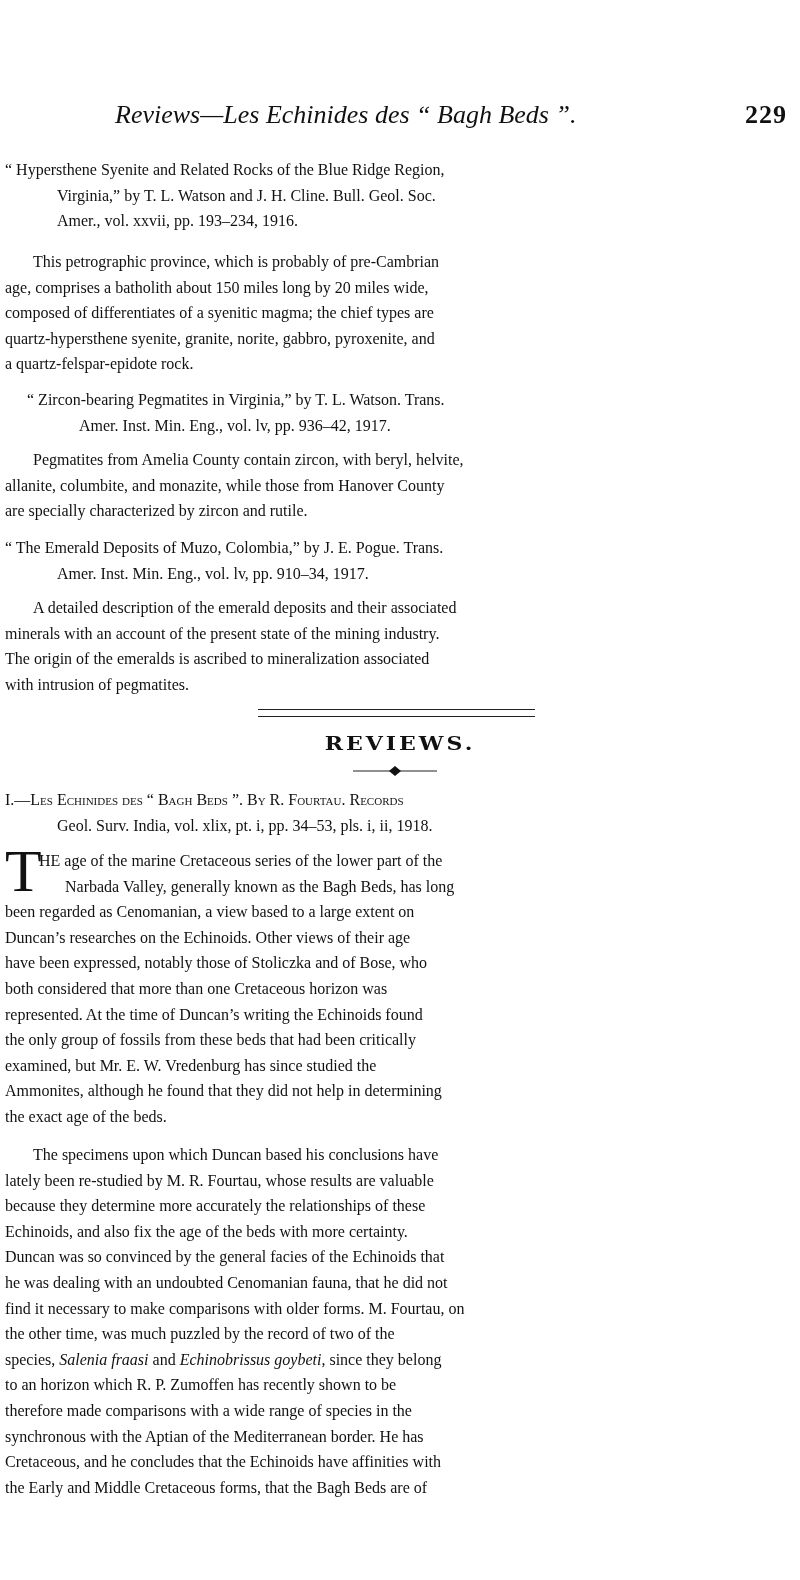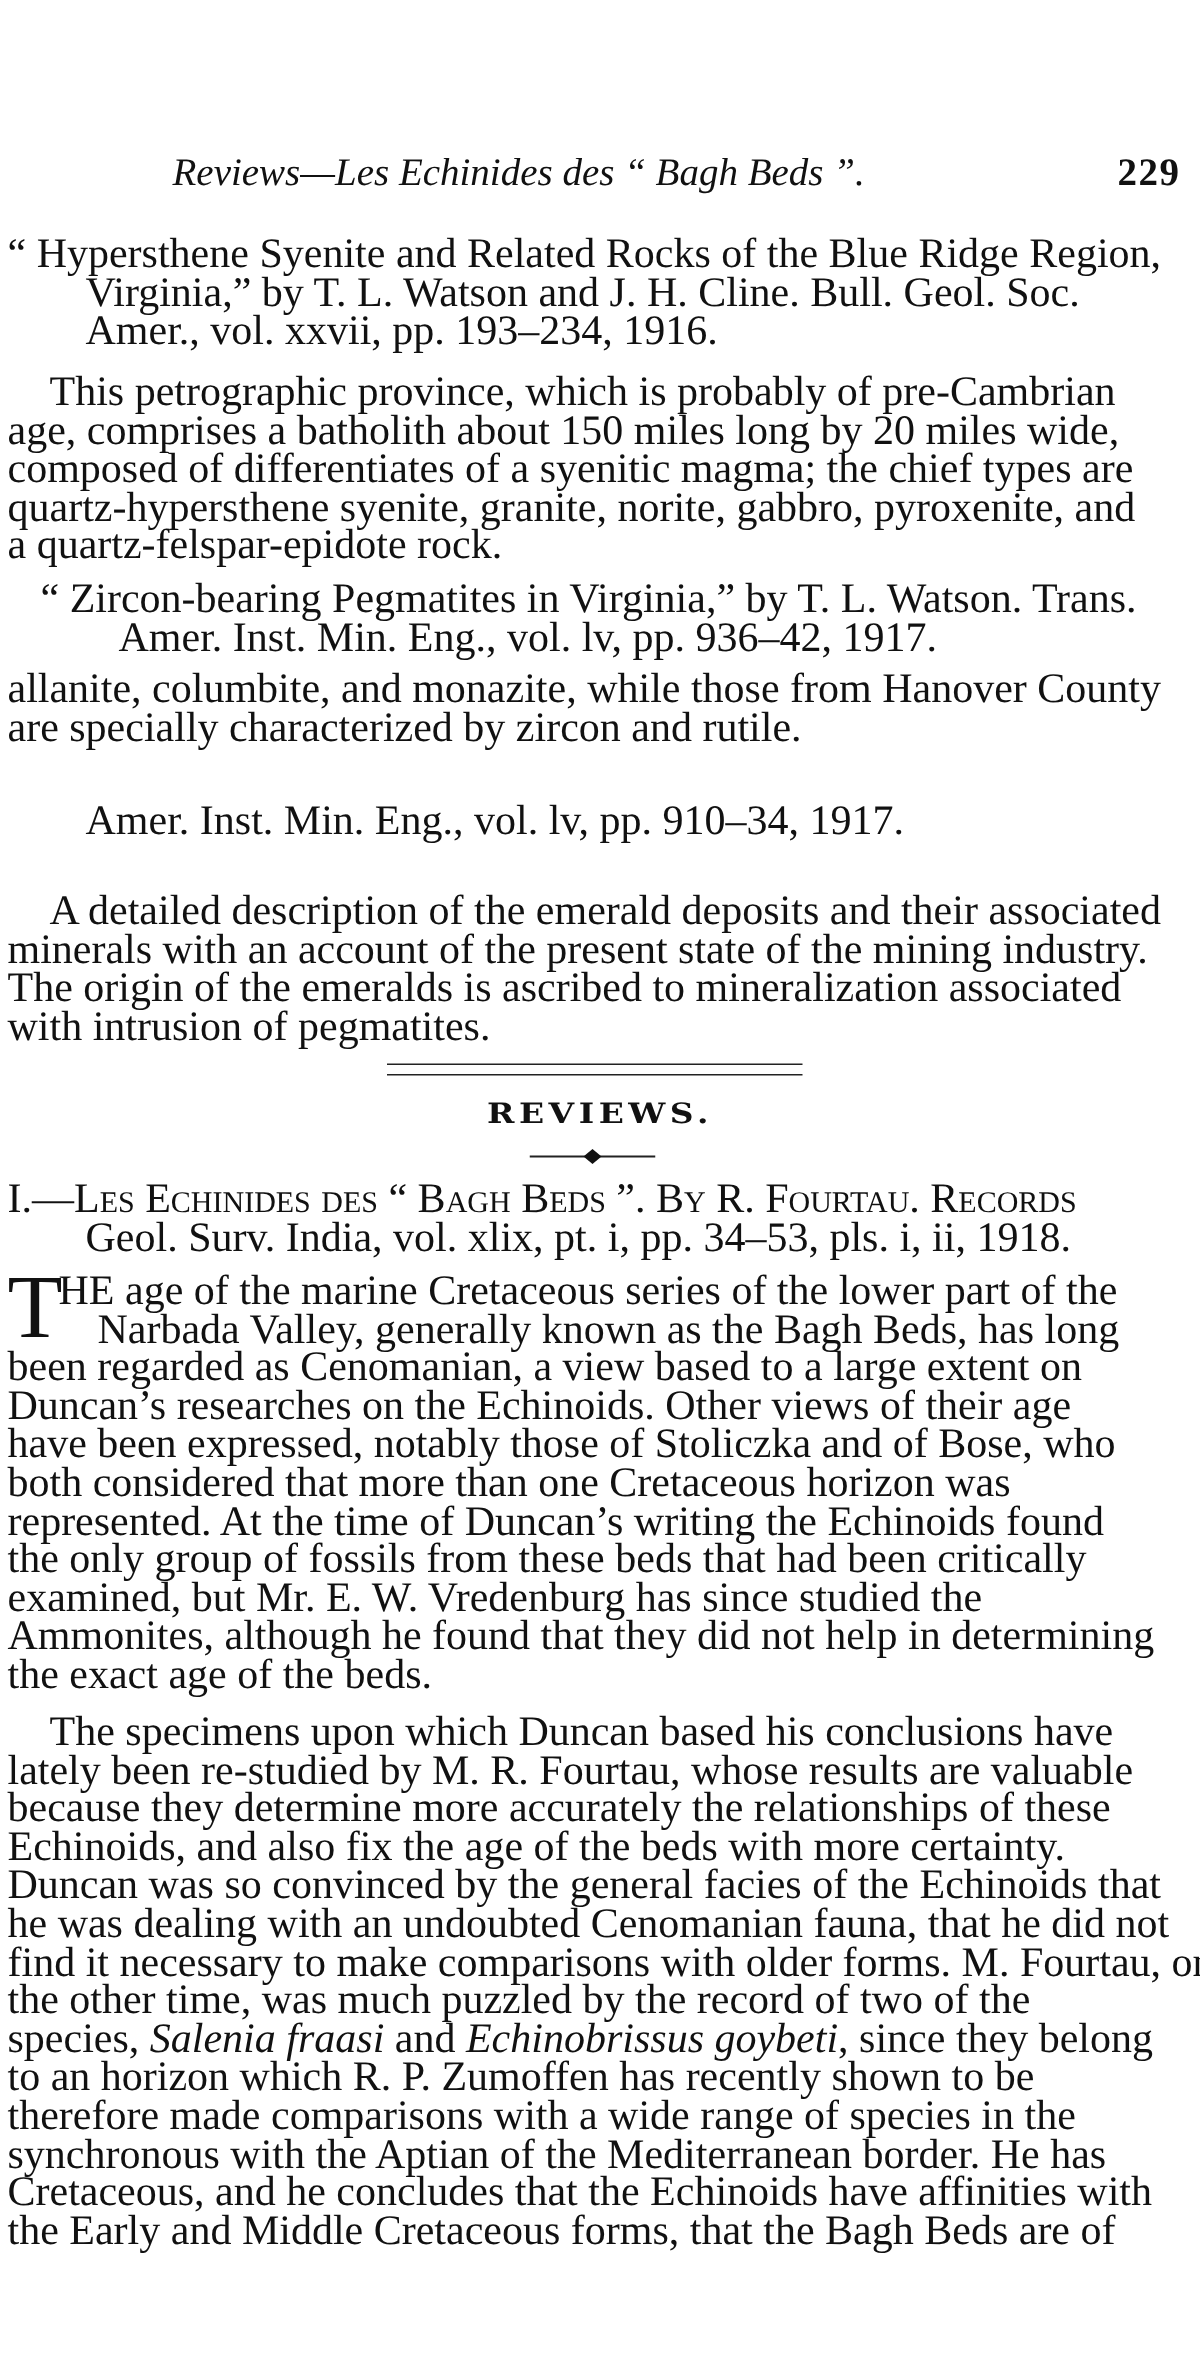--- a/index.html
+++ b/index.html
@@ -36,21 +36,21 @@
     font-style: italic;
     white-space: nowrap;
   }
   .page-number {
     position: absolute;
     right: 0;
     font-weight: bold;
     letter-spacing: 1px;
   }
   .text {
-    font-size: 28px;
+    font-size: 16px;
     line-height: 25.6px;
     text-align: justify;
     text-align-last: auto;
     font-stretch: condensed;
   }
   .block {
     position: absolute;
     left: 0;
     width: 782px;
   }
@@ -134,25 +134,27 @@
     <span class="line" style="word-spacing: 0px; text-align-last: left;">composed of differentiates of a syenitic magma; the chief types are</span>
     <span class="line" style="word-spacing: 0px; text-align-last: left;">quartz-hypersthene syenite, granite, norite, gabbro, pyroxenite, and</span>
     <span class="line last">a quartz-felspar-epidote rock.</span>
   </div>
 
   <div class="block text" style="top:387px;margin-left:22px;">
     <span class="line" style="word-spacing: 0px; text-align-last: left;">“ Zircon-bearing Pegmatites in Virginia,” by T. L. Watson. Trans.</span>
     <span class="line hang last">Amer. Inst. Min. Eng., vol. lv, pp. 936–42, 1917.</span>
   </div>
   <div class="block text" style="top:447px;">
+    <span class="line indent" style="word-spacing: 0px; text-align-last: left;">Pegmatites from Amelia County contain zircon, with beryl, helvite,</span>
     <span class="line" style="word-spacing: 0px; text-align-last: left;">allanite, columbite, and monazite, while those from Hanover County</span>
     <span class="line last">are specially characterized by zircon and rutile.</span>
   </div>
 
   <div class="block text" style="top:535px;">
+    <span class="line" style="word-spacing: 0px; text-align-last: left;">“ The Emerald Deposits of Muzo, Colombia,” by J. E. Pogue. Trans.</span>
     <span class="line hang last">Amer. Inst. Min. Eng., vol. lv, pp. 910–34, 1917.</span>
   </div>
   <div class="block text" style="top:595px;">
     <span class="line indent" style="word-spacing: 0px; text-align-last: left;">A detailed description of the emerald deposits and their associated</span>
     <span class="line" style="word-spacing: 0px; text-align-last: left;">minerals with an account of the present state of the mining industry.</span>
     <span class="line" style="word-spacing: 0px; text-align-last: left;">The origin of the emeralds is ascribed to mineralization associated</span>
     <span class="line last">with intrusion of pegmatites.</span>
   </div>
 
   <div class="rule"></div>

